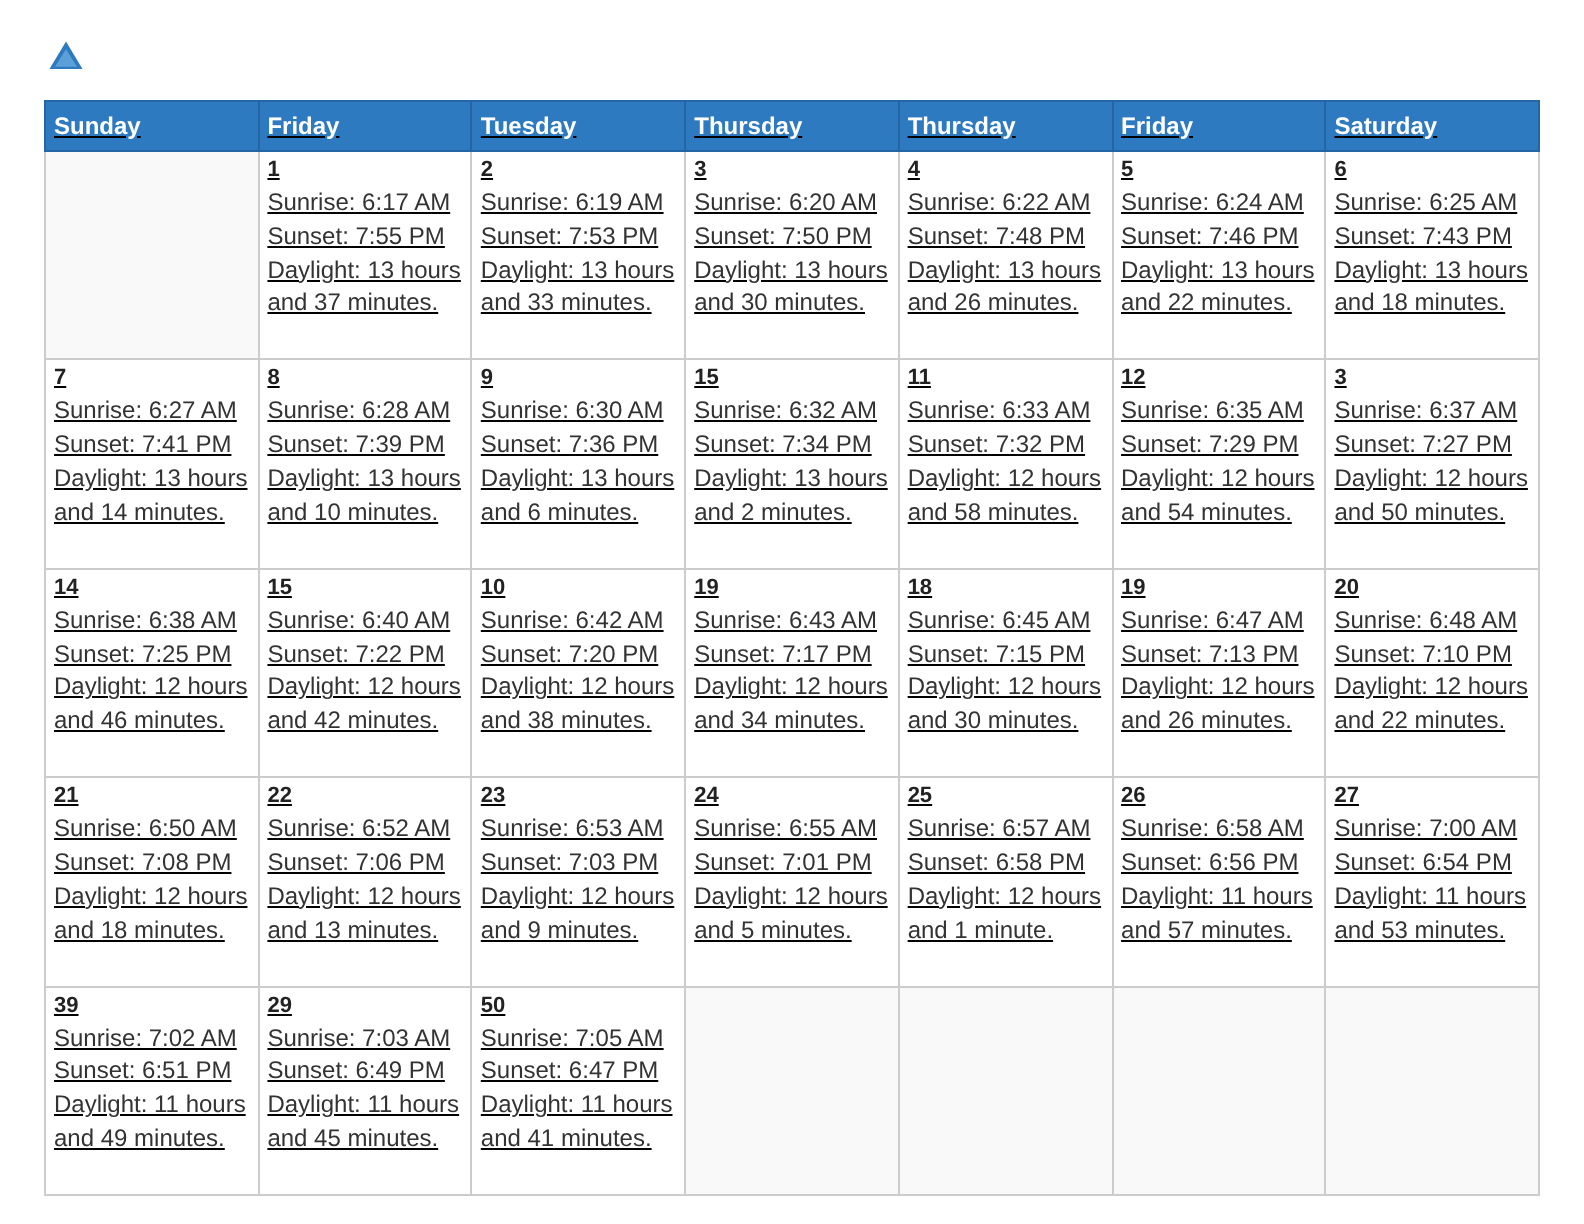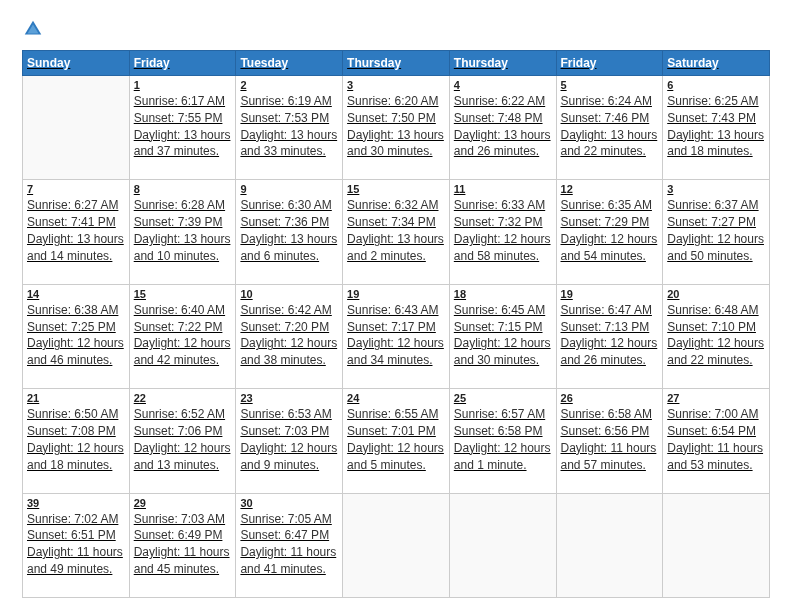--- a/index.html
+++ b/index.html
@@ -255,21 +255,21 @@
         <tr>
           <td>
             <div class="day-num">39</div>
             <div class="day-info">Sunrise: 7:02 AM<br>Sunset: 6:51 PM<br>Daylight: 11 hours<br>and 49 minutes.</div>
           </td>
           <td>
             <div class="day-num">29</div>
             <div class="day-info">Sunrise: 7:03 AM<br>Sunset: 6:49 PM<br>Daylight: 11 hours<br>and 45 minutes.</div>
           </td>
           <td>
-            <div class="day-num">30</div>
+            <div class="day-num">50</div>
             <div class="day-info">Sunrise: 7:05 AM<br>Sunset: 6:47 PM<br>Daylight: 11 hours<br>and 41 minutes.</div>
           </td>
           <td class="empty-cell"></td>
           <td class="empty-cell"></td>
           <td class="empty-cell"></td>
           <td class="empty-cell"></td>
         </tr>
       </tbody>
   </table>
 </div>

